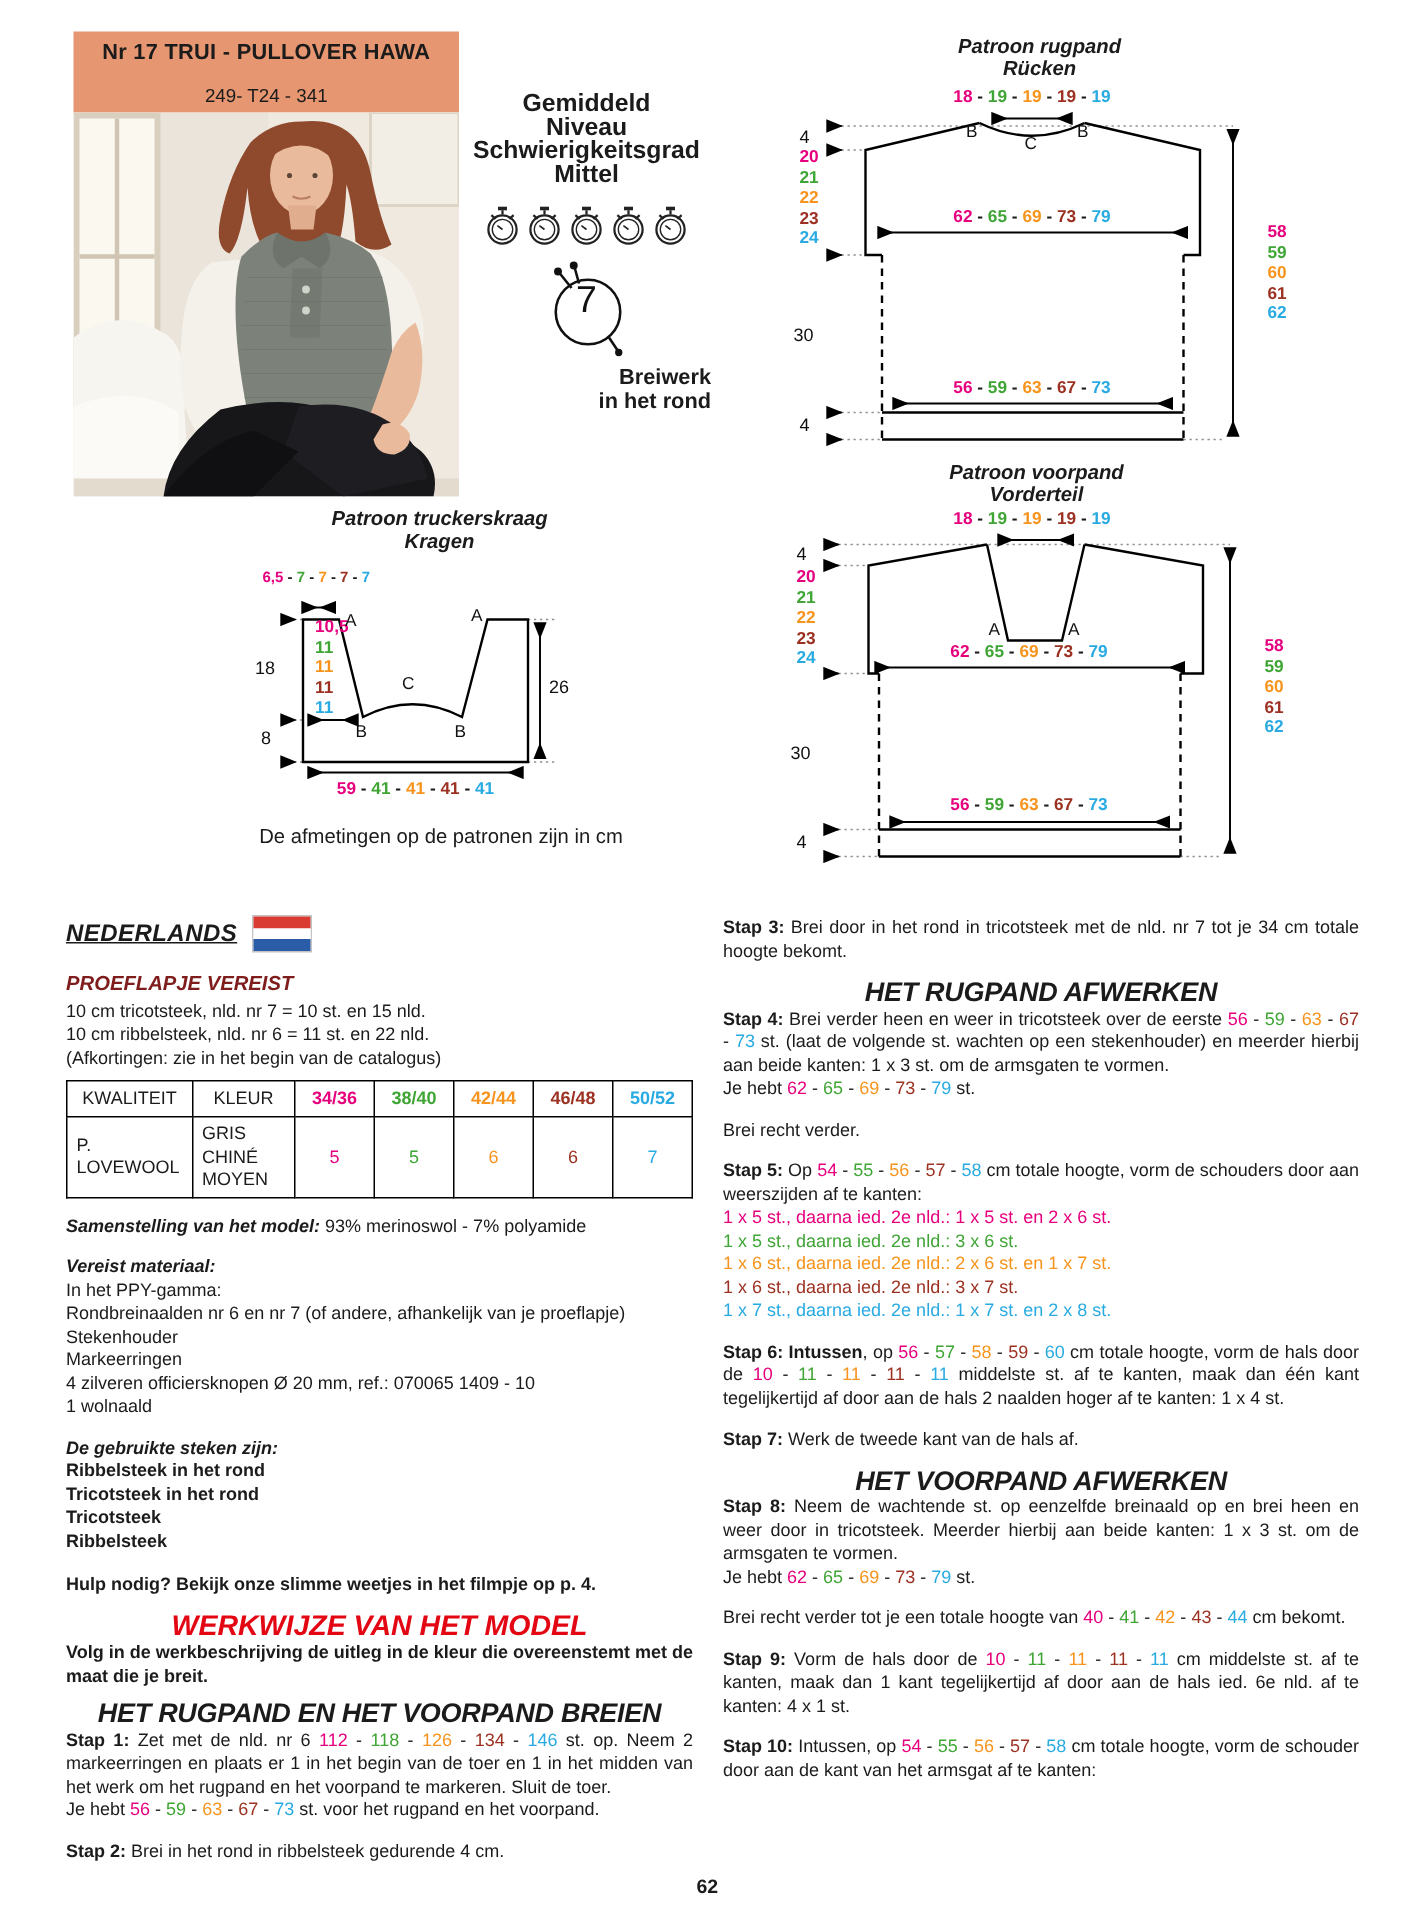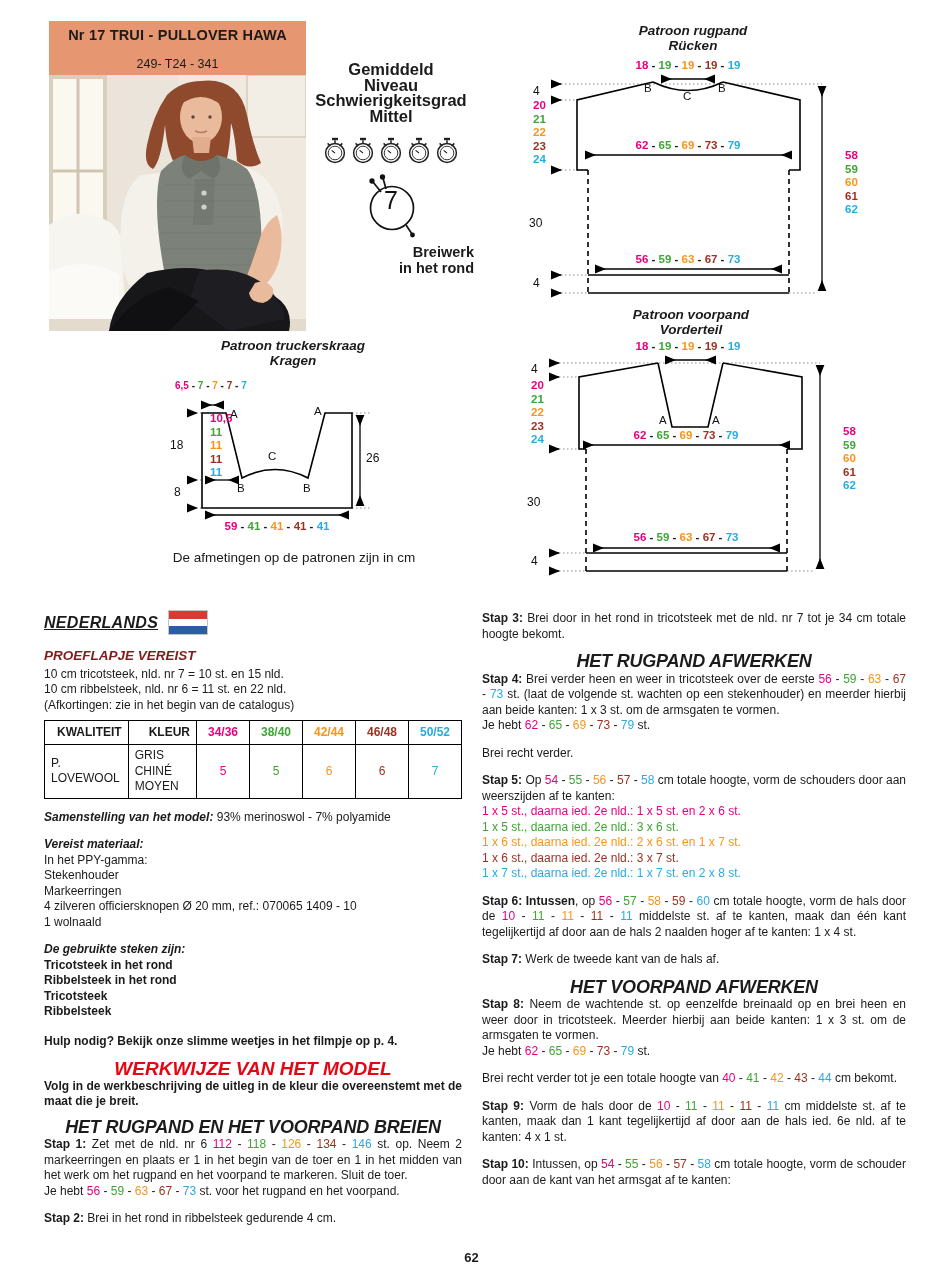--- a/index.html
+++ b/index.html
@@ -43,21 +43,21 @@
   .para{text-align:justify;margin:0 0 12px;}
   .plain{margin:0 0 12px;}
   .lang-row{display:flex;align-items:center;gap:10px;margin:0 0 13px;}
   .lang{font-size:16px;font-weight:bold;font-style:italic;text-decoration:underline;letter-spacing:0.3px;}
   .flag{width:38px;height:23px;border:1px solid #c4c4c4;display:flex;flex-direction:column;}
   .flag .fr{flex:1;background:#d93a32;}.flag .fw{flex:1;background:#fff;}.flag .fb{flex:1;background:#2b5ca8;}
   .gauge-title{color:#7f1d1d;font-size:13.5px;font-weight:bold;font-style:italic;margin:0 0 3px;}
   .lines div{line-height:15.5px;}
   table.sizes{border-collapse:collapse;margin:7px 0 11px;}
   table.sizes td,table.sizes th{border:1.6px solid #000;font-size:12px;padding:3px 6px;height:17px;}
-  th.tl{text-align:right;font-weight:bold;}
+  th.tl{text-align:center;font-weight:normal;}
   td.tl{text-align:left;}
   .sz{width:40px;text-align:center;font-weight:bold;}
   .bal{width:40px;text-align:center;}
   .blocktitle{font-weight:bold;font-style:italic;}
   .boldlines div{font-weight:bold;}
   .help{font-weight:bold;margin:14px 0 12px;}
   .redhead{color:#E30613;font-size:19px;font-weight:bold;font-style:italic;text-align:center;margin:6px 0 2px;}
   .sechead{font-size:18px;font-weight:bold;font-style:italic;text-align:center;margin:2px 0 2px;letter-spacing:-0.2px;}
   .pagenum{position:absolute;left:0;top:1250px;width:943px;text-align:center;font-size:13px;font-weight:bold;}
 </style>
@@ -403,29 +403,30 @@
         <td class="bal c3">6</td>
         <td class="bal c4">6</td>
         <td class="bal c5">7</td>
       </tr>
     </tbody>
       </table>
     <div class="plain"><span class="bi">Samenstelling van het model:</span><span> 93% merinoswol - 7% polyamide</span></div>
     <div class="blocktitle">Vereist materiaal:</div>
     <div class="lines plain">
         <div>In het PPY-gamma:</div>
+        <div>Rondbreinaalden nr 6 en nr 7 (of andere, afhankelijk van je proeflapje)</div>
         <div>Stekenhouder</div>
         <div>Markeerringen</div>
         <div>4 zilveren officiersknopen Ø 20 mm, ref.: 070065 1409 - 10</div>
         <div>1 wolnaald</div>
       </div>
     <div class="blocktitle">De gebruikte steken zijn:</div>
     <div class="lines boldlines plain">
+        <div>Ribbelsteek in het rond</div>
         <div>Tricotsteek in het rond</div>
-        <div>Ribbelsteek in het rond</div>
         <div>Tricotsteek</div>
         <div>Ribbelsteek</div>
       </div>
     <div class="help">Hulp nodig? Bekijk onze slimme weetjes in het filmpje op p. 4.</div>
     <div class="redhead">WERKWIJZE VAN HET MODEL</div>
     <div class="para b" style="margin-bottom:10px;">Volg in de werkbeschrijving de uitleg in de kleur die overeenstemt met de maat die je breit.</div>
     <div class="sechead">HET RUGPAND EN HET VOORPAND BREIEN</div>
     <div class="para"><span class="b">Stap 1: </span><span>Zet met de nld. nr 6 </span><span class="c1">112</span><span> - </span><span class="c2">118</span><span> - </span><span class="c3">126</span><span> - </span><span class="c4">134</span><span> - </span><span class="c5">146</span><span> st. op. Neem 2 markeerringen en plaats er 1 in het begin van de toer en 1 in het midden van het werk om het rugpand en het voorpand te markeren. Sluit de toer.</span><br><span>Je hebt </span><span class="c1">56</span><span> - </span><span class="c2">59</span><span> - </span><span class="c3">63</span><span> - </span><span class="c4">67</span><span> - </span><span class="c5">73</span><span> st. voor het rugpand en het voorpand.</span></div>
     <div class="para"><span class="b">Stap 2: </span><span>Brei in het rond in ribbelsteek gedurende 4 cm.</span></div>
   </div>

